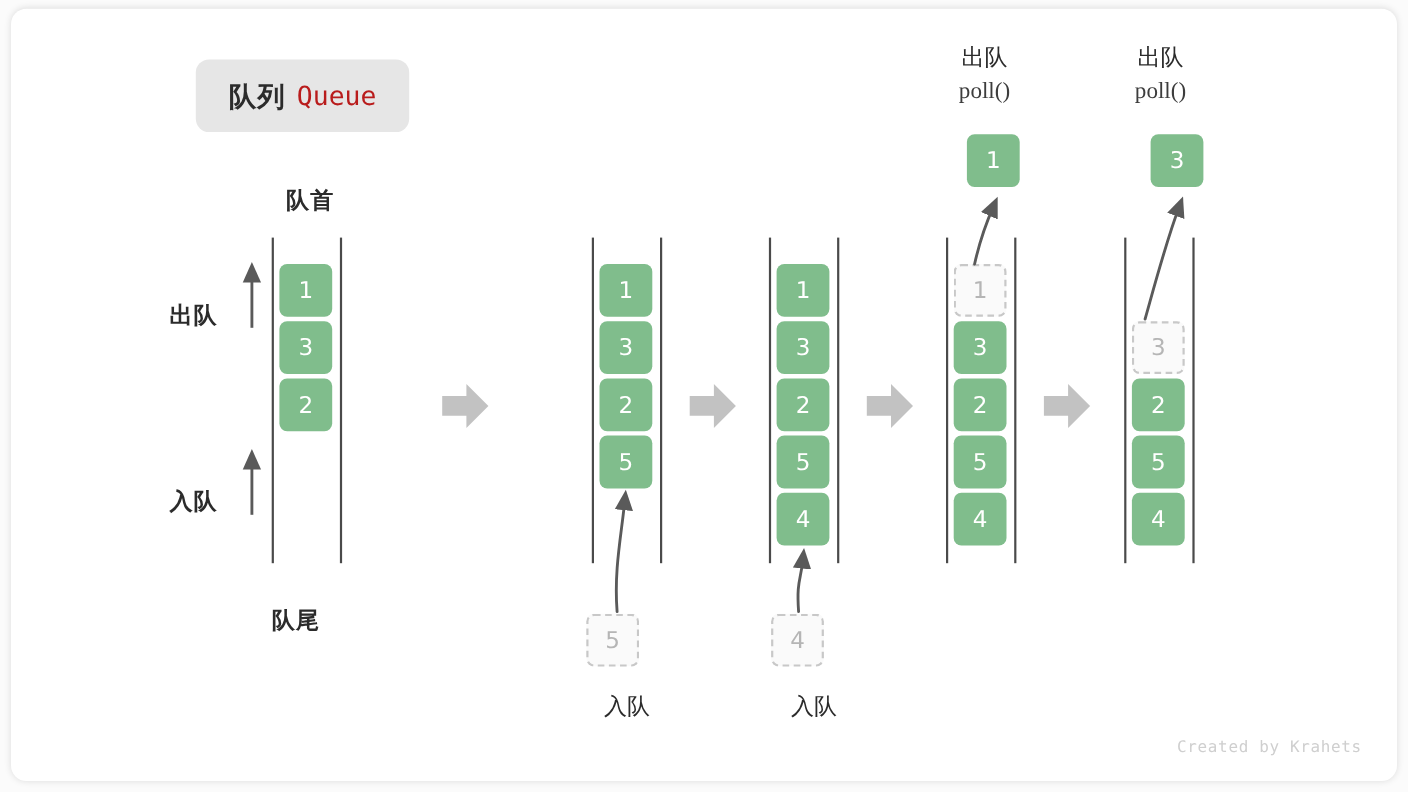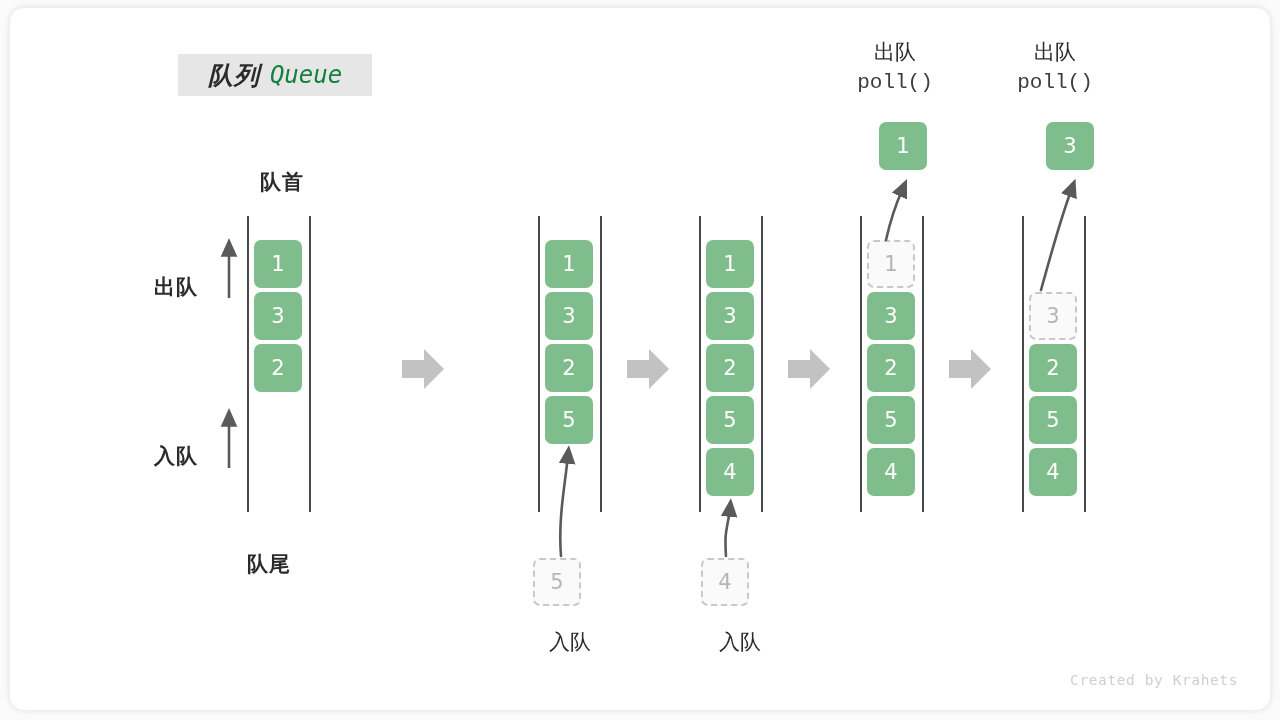--- a/index.html
+++ b/index.html
@@ -25,38 +25,37 @@
     border-radius: 14px;
     box-shadow: 0 0 7px rgba(0,0,0,0.13);
   }
 
   
   .title-badge {
     position: absolute;
     left: 168px;
     top: 46px;
     width: 194px;
-    height: 42px;
+    height: 66px;
     background: #e6e6e6;
-    border-radius: 0;
+    border-radius: 12px;
     display: flex;
     align-items: center;
     justify-content: center;
     gap: 10px;
-    font-style: italic;
   }
   .title-cn {
     font-size: 25px;
     font-weight: bold;
     color: #2b2b2b;
     letter-spacing: 1px;
   }
   .title-en {
     font-size: 24px;
-    color: #15803d;
+    color: #b91c1c;
     font-family: "DejaVu Sans Mono", "Liberation Mono", monospace;
   }
 
   
   .col { position: absolute; top: 0; left: 0; }
 
   .rail {
     position: absolute;
     width: 1.6px;
     background: #4a4a4a;
@@ -109,21 +108,21 @@
     white-space: nowrap;
   }
   .op .cn {
     font-size: 21px;
     color: #2b2b2b;
     font-weight: normal;
   }
   .op .code {
     font-size: 21px;
     color: #3d3d3d;
-    font-family: Liberation Mono, monospace;
+    font-family: Liberation Serif, serif;
   }
   .op .code .num { color: #46934f; font-weight: bold; }
 
   .watermark {
     position: absolute;
     right: 32px;
     bottom: 22px;
     font-size: 14.5px;
     color: #cfcfcf;
     font-family: "DejaVu Sans Mono", "Liberation Mono", monospace;

